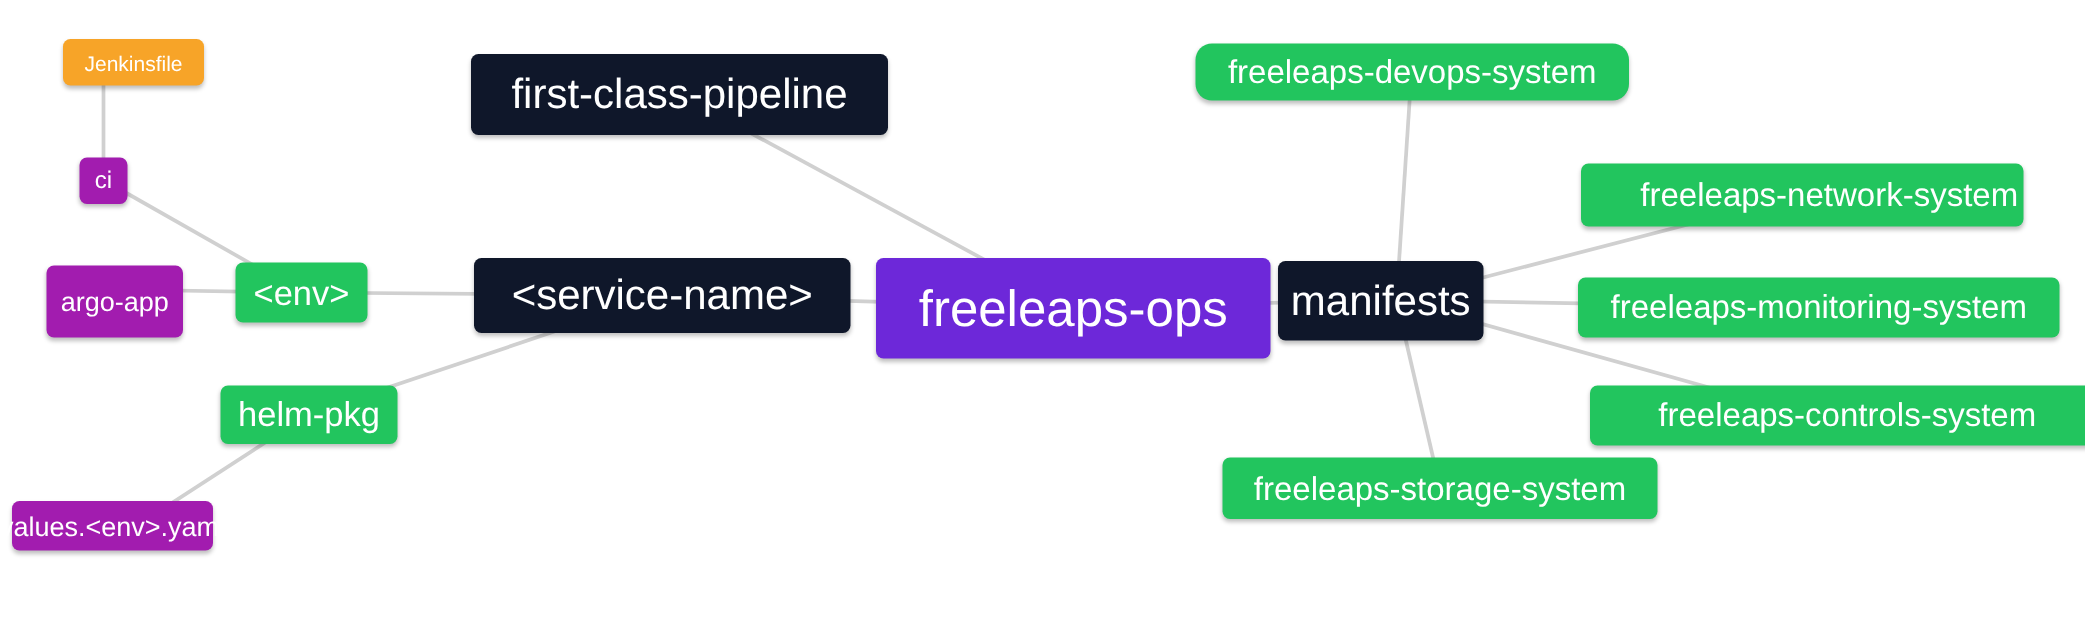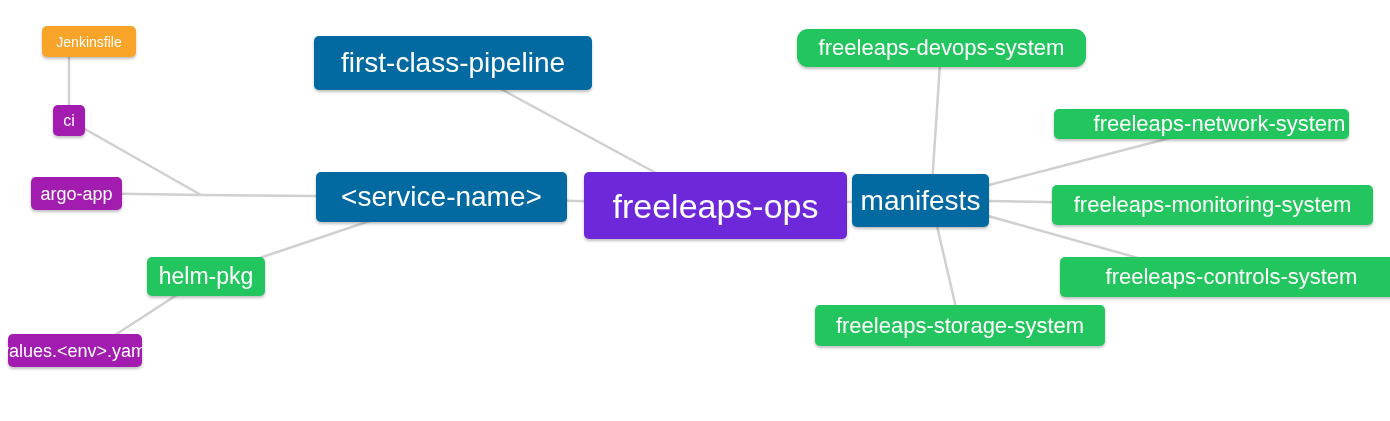--- a/index.html
+++ b/index.html
@@ -25,21 +25,21 @@
     box-sizing: border-box;
     color: #ffffff;
     border-radius: 5px;
     box-shadow: 0 2px 3px rgba(0,0,0,0.25);
     white-space: nowrap;
     cursor: pointer;
     user-select: none;
     line-height: 1;
   }
   .node.dark   { background: #6d28d9; }
-  .node.blue   { background: #0369a1; }
+  .node.blue   { background: #0f172a; }
   .node.green  { background: #22C55E; }
   .node.red    { background: #a21caf; }
   .node.orange { background: #F7A428; margin-left: 20px; }
 </style>
 </head>
 <body>
 
 <div class="canvas">
 
   <svg class="edges" viewBox="0 0 1390 421" xmlns="http://www.w3.org/2000/svg">
@@ -56,38 +56,39 @@
     <line x1="931" y1="200" x2="1201" y2="130"></line>
     <line x1="931" y1="200" x2="1212" y2="205"></line>
     <line x1="931" y1="200" x2="1206" y2="277"></line>
     <line x1="931" y1="200" x2="960" y2="325"></line>
   </svg>
 
   <div class="node orange" style="left:22px;  top:26px;  width:94px;  height:31px; font-size:14px;">Jenkinsfile</div>
 
   <div class="node red" style="left:53px;  top:105px; width:32px;  height:31px; font-size:16px;">ci</div>
 
-  <div class="node red" style="left:31px;  top:177px; width:91px;  height:33px; font-size:18px;">argo-app</div>
+  <div class="node red" style="left:31px;  top:177px; width:91px;  height:48px; font-size:18px;">argo-app</div>
 
+  <div class="node green" style="left:157px; top:175px; width:88px;  height:40px; font-size:23px;">&lt;env&gt;</div>
 
   <div class="node green" style="left:147px; top:257px; width:118px; height:39px; font-size:23px;">helm-pkg</div>
 
   <div class="node red" style="left:8px;   top:334px; width:134px; height:33px; font-size:18px;">values.&lt;env&gt;.yaml</div>
 
   <div class="node blue" style="left:316px; top:172px; width:251px; height:50px; font-size:28px;">&lt;service-name&gt;</div>
 
   <div class="node blue" style="left:314px; top:36px;  width:278px; height:54px; font-size:28px;">first-class-pipeline</div>
 
   <div class="node dark" style="left:584px; top:172px; width:263px; height:67px; font-size:34px;">freeleaps-ops</div>
 
   <div class="node blue" style="left:852px; top:174px; width:137px; height:53px; font-size:28px;">manifests</div>
 
   <div class="node green" style="left:797px; top:29px;  width:289px; height:38px; font-size:22px;border-radius:11px;">freeleaps-devops-system</div>
 
-  <div class="node green" style="left:1054px; top:109px; width:295px; height:30px; font-size:22px;padding-left:36px;">freeleaps-network-system</div>
+  <div class="node green" style="left:1054px; top:109px; width:295px; height:42px; font-size:22px;padding-left:36px;">freeleaps-network-system</div>
 
   <div class="node green" style="left:1052px; top:185px; width:321px; height:40px; font-size:22px;">freeleaps-monitoring-system</div>
 
   <div class="node green" style="left:1060px; top:257px; width:343px; height:40px; font-size:22px;">freeleaps-controls-system</div>
 
   <div class="node green" style="left:815px; top:305px; width:290px; height:41px; font-size:22px;">freeleaps-storage-system</div>
 
 </div>
 
 </body></html>

